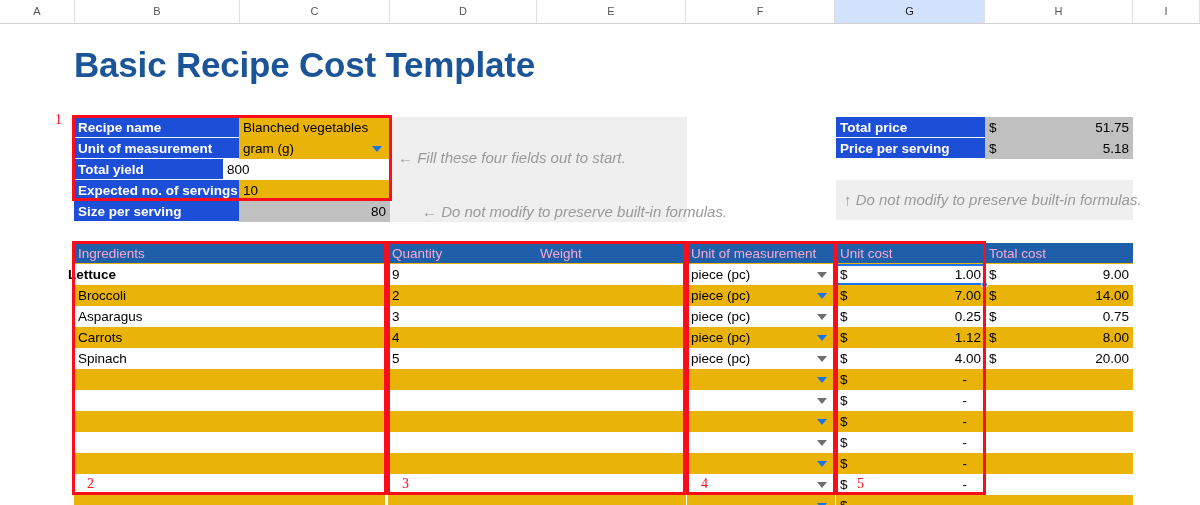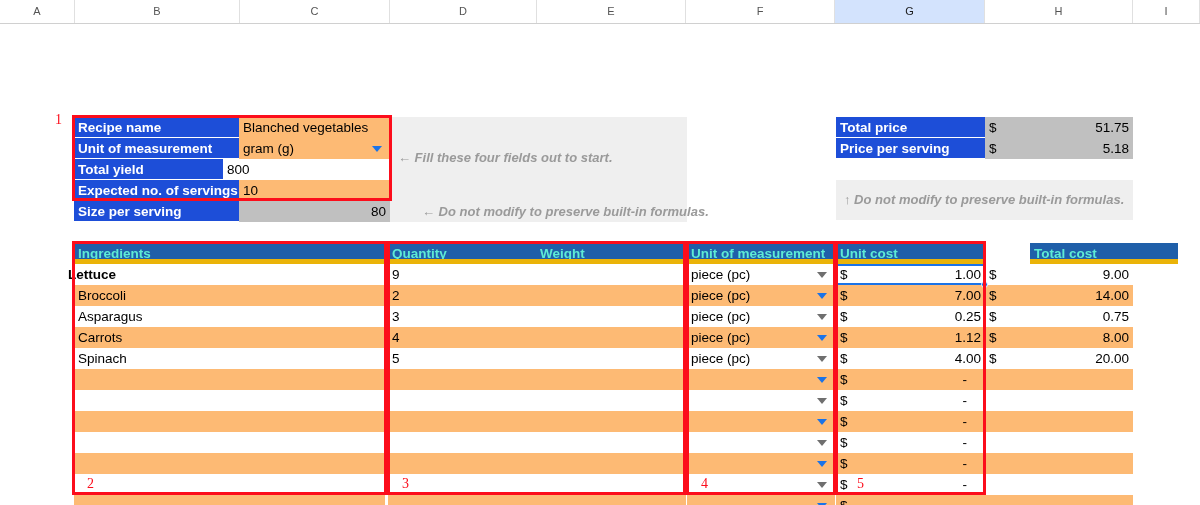--- a/index.html
+++ b/index.html
@@ -37,41 +37,41 @@
     font-size: 13.5px;
     color: #000;
     line-height: 21px;
     height: 21px;
     padding: 0 4px;
     white-space: nowrap;
     overflow: hidden;
   }
   .hdr-blue {
     background: #1f5fa9;
-    color: #5eead4;
-    font-weight: bold;
-    border-bottom: 5px solid #eab308;
+    color: #f9a8d4;
+    font-weight: normal;
+    border-bottom: 1px solid #eab308;
   }
   .lbl-blue {
     background: #1d4ed8;
     color: #ffffff;
     font-weight: bold;
     border-bottom: 1px solid #ffffff;
   }
-  .inp-blue  { background: #fdba74; }
+  .inp-blue  { background: #eab308; }
   .inp-white { background: #ffffff; }
   .inp-gray  { background: #c0c0c0; }
   .note-box {
     position: absolute;
     background: #efefef;
   }
   .note-txt {
     position: absolute;
-    font-size: 13px; font-style: italic; color: #9a9a9a;
-    line-height: 21px; height: 21px; white-space: nowrap; font-weight: bold;
+    font-size: 15px; font-style: italic; color: #9a9a9a;
+    line-height: 21px; height: 21px; white-space: nowrap;
   }
 
   
   .money { display: flex; align-items: center; justify-content: space-between; }
   .money .sym { font-size: 13.5px; }
   .money .amt { font-size: 13.5px; }
 
   
   .caret {
     position: absolute; width: 0; height: 0;
@@ -114,20 +114,21 @@
       <div class="colhead" style="width: 165px;">B</div>
       <div class="colhead" style="width: 150px;">C</div>
       <div class="colhead" style="width: 147px;">D</div>
       <div class="colhead" style="width: 149px;">E</div>
       <div class="colhead" style="width: 149px;">F</div>
       <div class="colhead sel" style="width: 150px;">G</div>
       <div class="colhead" style="width: 148px;">H</div>
       <div class="colhead" style="width: 67px;">I</div>
     </div>
 
+  <div class="title">Basic Recipe Cost Template</div>
 
   <div id="recipe-info">
       <div class="cell lbl-blue" style="left: 74px; top: 117px; width: 165px;">Recipe name</div>
       <div class="cell inp-blue" style="left: 239px; top: 117px; width: 151px;">Blanched vegetables</div>
       <div class="cell lbl-blue" style="left: 74px; top: 138px; width: 165px;">Unit of measurement</div>
       <div class="cell inp-blue" style="left: 239px; top: 138px; width: 151px;">gram (g)</div>
       <div class="caret blue" style="left: 372px; top: 146px;"></div>
       <div class="cell lbl-blue" style="left: 74px; top: 159px; width: 165px;">Total yield</div>
       <div class="cell inp-white" style="left: 223px; top: 159px; width: 151px;">800</div>
       <div class="cell lbl-blue" style="left: 74px; top: 180px; width: 165px;">Expected no. of servings</div>
@@ -154,21 +155,21 @@
       <div class="note-box" style="left: 836px; top: 180px; width: 297px; height: 40px;"></div>
       <div class="note-txt" style="left: 844px; top: 189px;">↑ Do not modify to preserve built-in formulas.</div>
     </div>
 
   <div id="ing-table">
       <div class="cell hdr-blue" style="left: 74px; top: 243px; width: 311px;">Ingredients</div>
       <div class="cell hdr-blue" style="left: 388px; top: 243px; width: 148px;">Quantity</div>
       <div class="cell hdr-blue" style="left: 536px; top: 243px; width: 150px;">Weight</div>
       <div class="cell hdr-blue" style="left: 687px; top: 243px; width: 148px;">Unit of measurement</div>
       <div class="cell hdr-blue" style="left: 836px; top: 243px; width: 149px;">Unit cost</div>
-      <div class="cell hdr-blue" style="left: 985px; top: 243px; width: 148px; margin-left: 45px;">Total cost</div>
+      <div class="cell hdr-blue" style="left: 985px; top: 243px; width: 148px;">Total cost</div>
       <div>
         <div class="cell inp-white" style="left: 64px; top: 264px; width: 311px; font-weight: bold;">Lettuce</div>
         <div class="cell inp-white" style="left: 388px; top: 264px; width: 148px;">9</div>
         <div class="cell inp-white" style="left: 536px; top: 264px; width: 150px;"></div>
         <div class="cell inp-white" style="left: 687px; top: 264px; width: 148px;">piece (pc)</div>
         <div class="caret" style="left: 817px; top: 272px;"></div>
         <div class="cell inp-white money" style="left: 836px; top: 264px; width: 149px;">
           <span class="sym">$</span>
           <span class="amt">1.00</span>
         </div>

